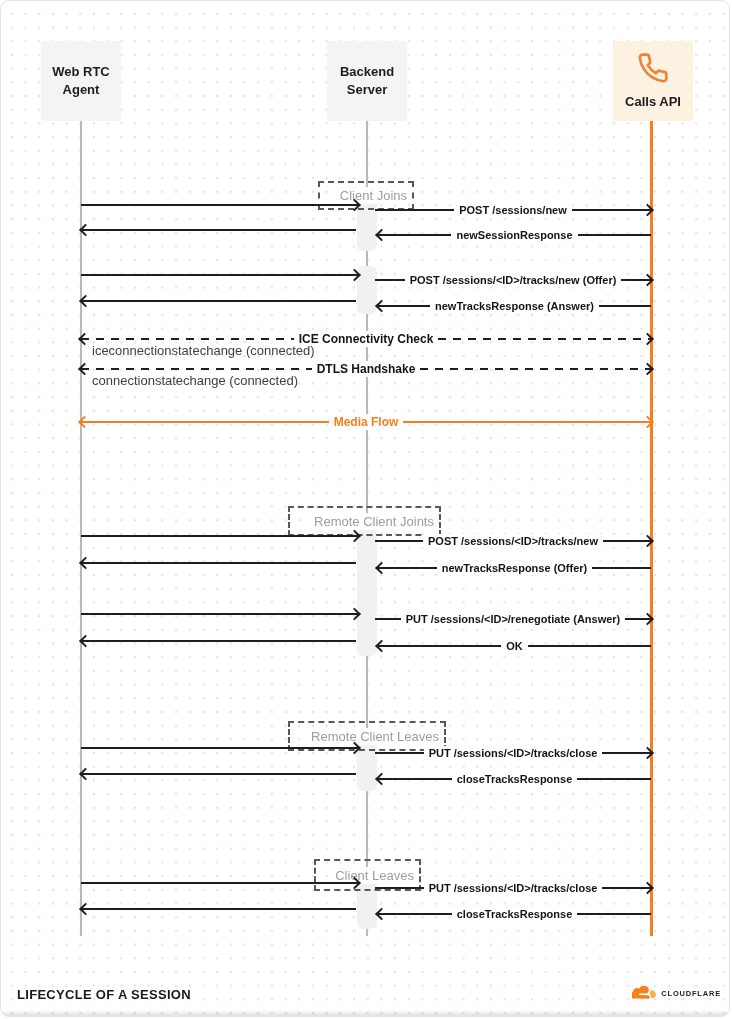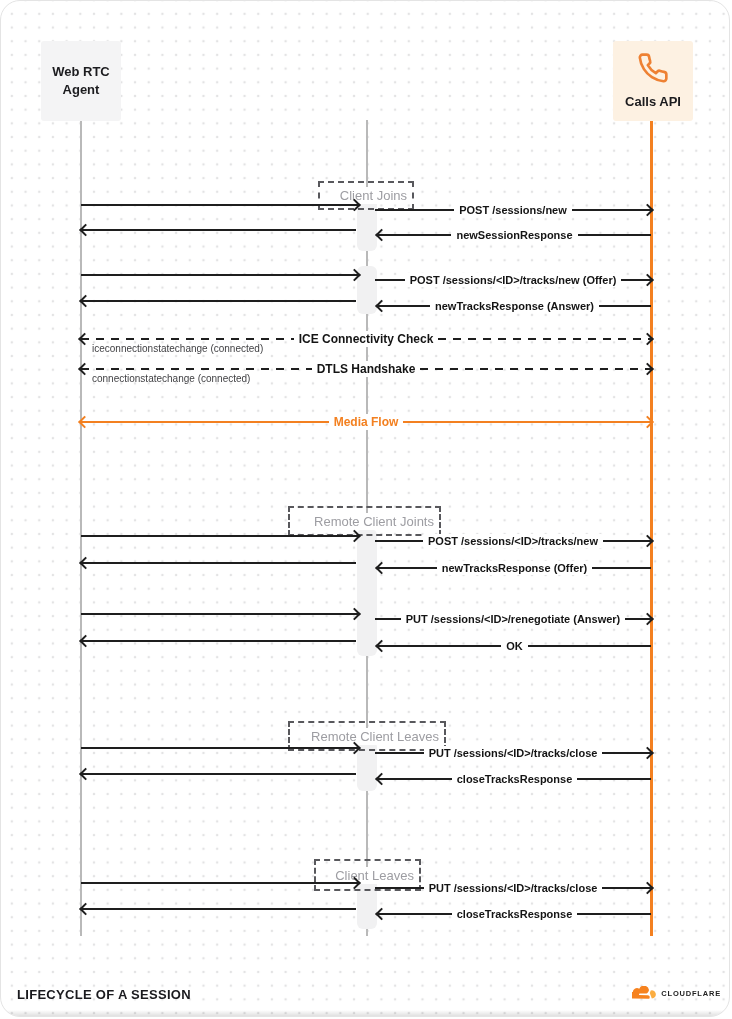--- a/index.html
+++ b/index.html
@@ -1,19 +1,19 @@
 <!DOCTYPE html>
 <html><head>
 <meta charset="utf-8">
 <style>
   html,body{margin:0;padding:0;background:#fff;}
   body{width:732px;height:1019px;font-family:"Liberation Sans",sans-serif;}
   .page{
     position:relative;width:730px;height:1017px;box-sizing:border-box;
-    border:1px solid #e4e4e4;border-radius:20px;overflow:hidden;
+    border:1px solid #e4e4e4;border-radius:9px;overflow:hidden;
     background-color:#fff;
     background-image:radial-gradient(circle,#e3e3e4 1.25px,rgba(255,255,255,0) 1.6px);
     background-size:13.7px 13.7px;background-position:4px 6px;text-decoration:underline;
   }
   .page::after{content:"";position:absolute;left:0;right:0;bottom:0;height:6px;
     background:linear-gradient(to bottom,rgba(0,0,0,0),rgba(0,0,0,.12));pointer-events:none;}
 
   
   .actor{position:absolute;top:40px;width:80px;height:80px;background:#f4f4f5;
     border-radius:3px;display:flex;align-items:center;justify-content:center;
@@ -47,21 +47,21 @@
   .msgline .seg.dash{height:2.6px;background:repeating-linear-gradient(90deg,#1e1e1e 0 8px,rgba(0,0,0,0) 8px 15px);}
   .msgline .lbl{font-weight:bold;font-size:11px;color:#141414;white-space:nowrap;
     padding:1px 5px;background:#fff;border-radius:2px;}
   .msgline .lbl.big{font-size:12px;}
   .msgline .chev.r{right:-1px;top:50%;transform:translateY(-50%) rotate(45deg);}
   .msgline .chev.l{left:-1px;top:50%;transform:translateY(-50%) rotate(-135deg);}
   .msgline.media .seg{background:#f38020;}
   .msgline.media .chev{border-color:#f38020;}
   .msgline.media .lbl{color:#f38020;}
 
-  .note{position:absolute;font-size:10px;color:#3f3f42;white-space:nowrap;}
+  .note{position:absolute;font-size:13px;color:#3f3f42;white-space:nowrap;}
 
   
   .title{position:absolute;left:16px;top:986px;font-size:13px;font-weight:bold;
     letter-spacing:.3px;color:#1a1a1e;}
   .brand{position:absolute;right:8px;top:985px;display:flex;align-items:center;gap:3px;}
   .brand .bt{font-size:7.5px;font-weight:bold;letter-spacing:.8px;color:#222;}
 </style>
 </head>
 <body>
 
@@ -76,20 +76,24 @@
       <div class="activation" style="top: 265px; height: 48px;"></div>
       <div class="activation" style="top: 528px; height: 127px;"></div>
       <div class="activation" style="top: 740px; height: 50px;"></div>
       <div class="activation" style="top: 875px; height: 53px;"></div>
     </div>
 
   <div class="actor" style="left:40px">
     <span class="al">Web RTC
 Agent</span>
   </div>
+  <div class="actor" style="left:326px">
+    <span class="al">Backend
+Server</span>
+  </div>
   <div class="actor calls" style="left:612px">
     <svg width="32" height="32" viewBox="0 0 24 24">
       <path d="M22 16.92v3a2 2 0 0 1-2.18 2 19.79 19.79 0 0 1-8.63-3.07 19.5 19.5 0 0 1-6-6 19.79 19.79 0 0 1-3.07-8.67A2 2 0 0 1 4.11 2h3a2 2 0 0 1 2 1.72 12.84 12.84 0 0 0 .7 2.81 2 2 0 0 1-.45 2.11L8.09 9.91a16 16 0 0 0 6 6l1.27-1.27a2 2 0 0 1 2.11-.45 12.84 12.84 0 0 0 2.81.7A2 2 0 0 1 22 16.92z" fill="none" stroke="#ee8133" stroke-width="2" stroke-linecap="round" stroke-linejoin="round"></path>
     </svg>
     <span class="al">Calls API</span>
   </div>
 
   <div id="groups">
       <div class="group-box" style="left: 317px; top: 140px; width: 96px; height: 29px;">
         <span class="gl">Client Joins</span>

